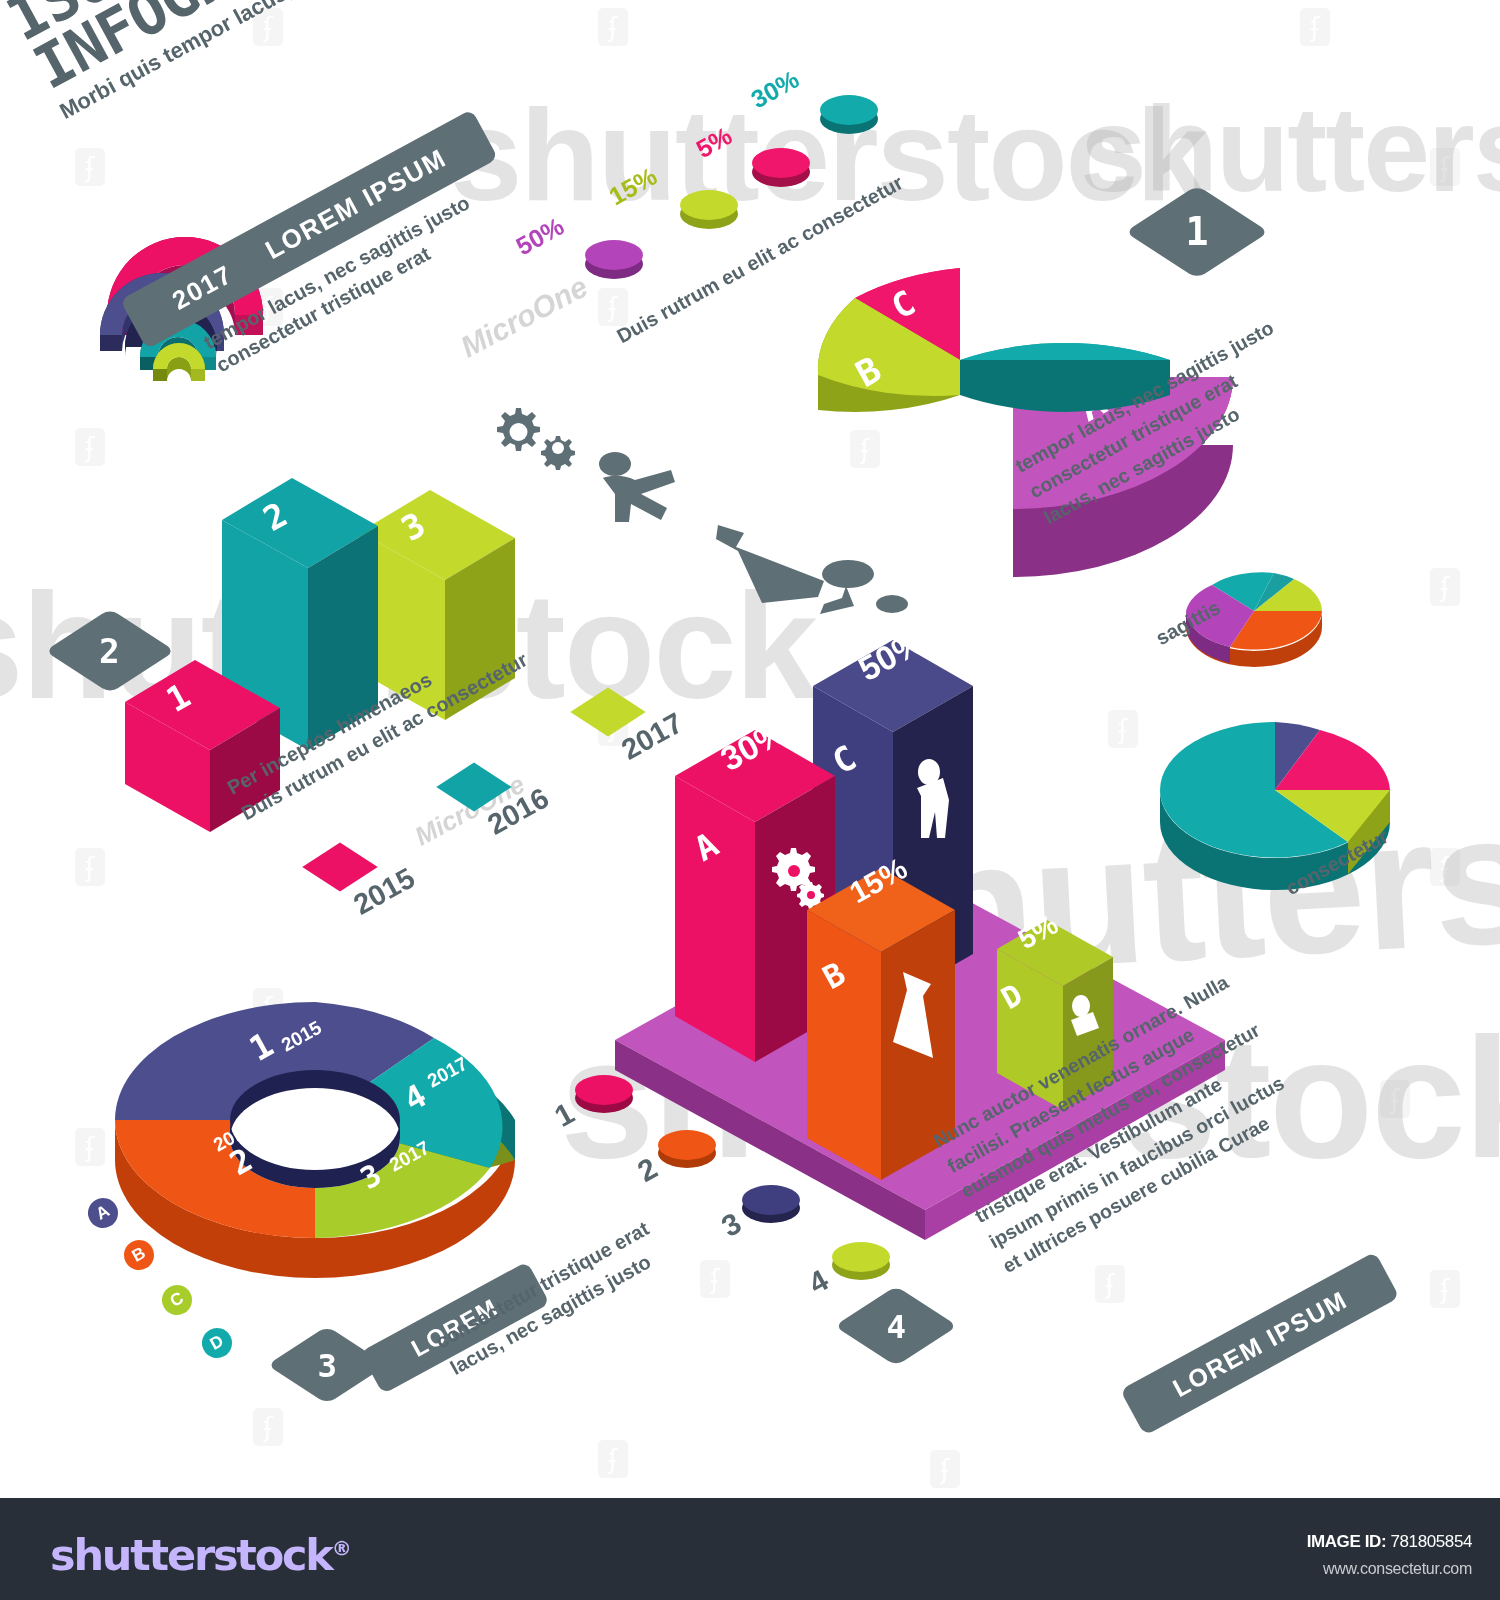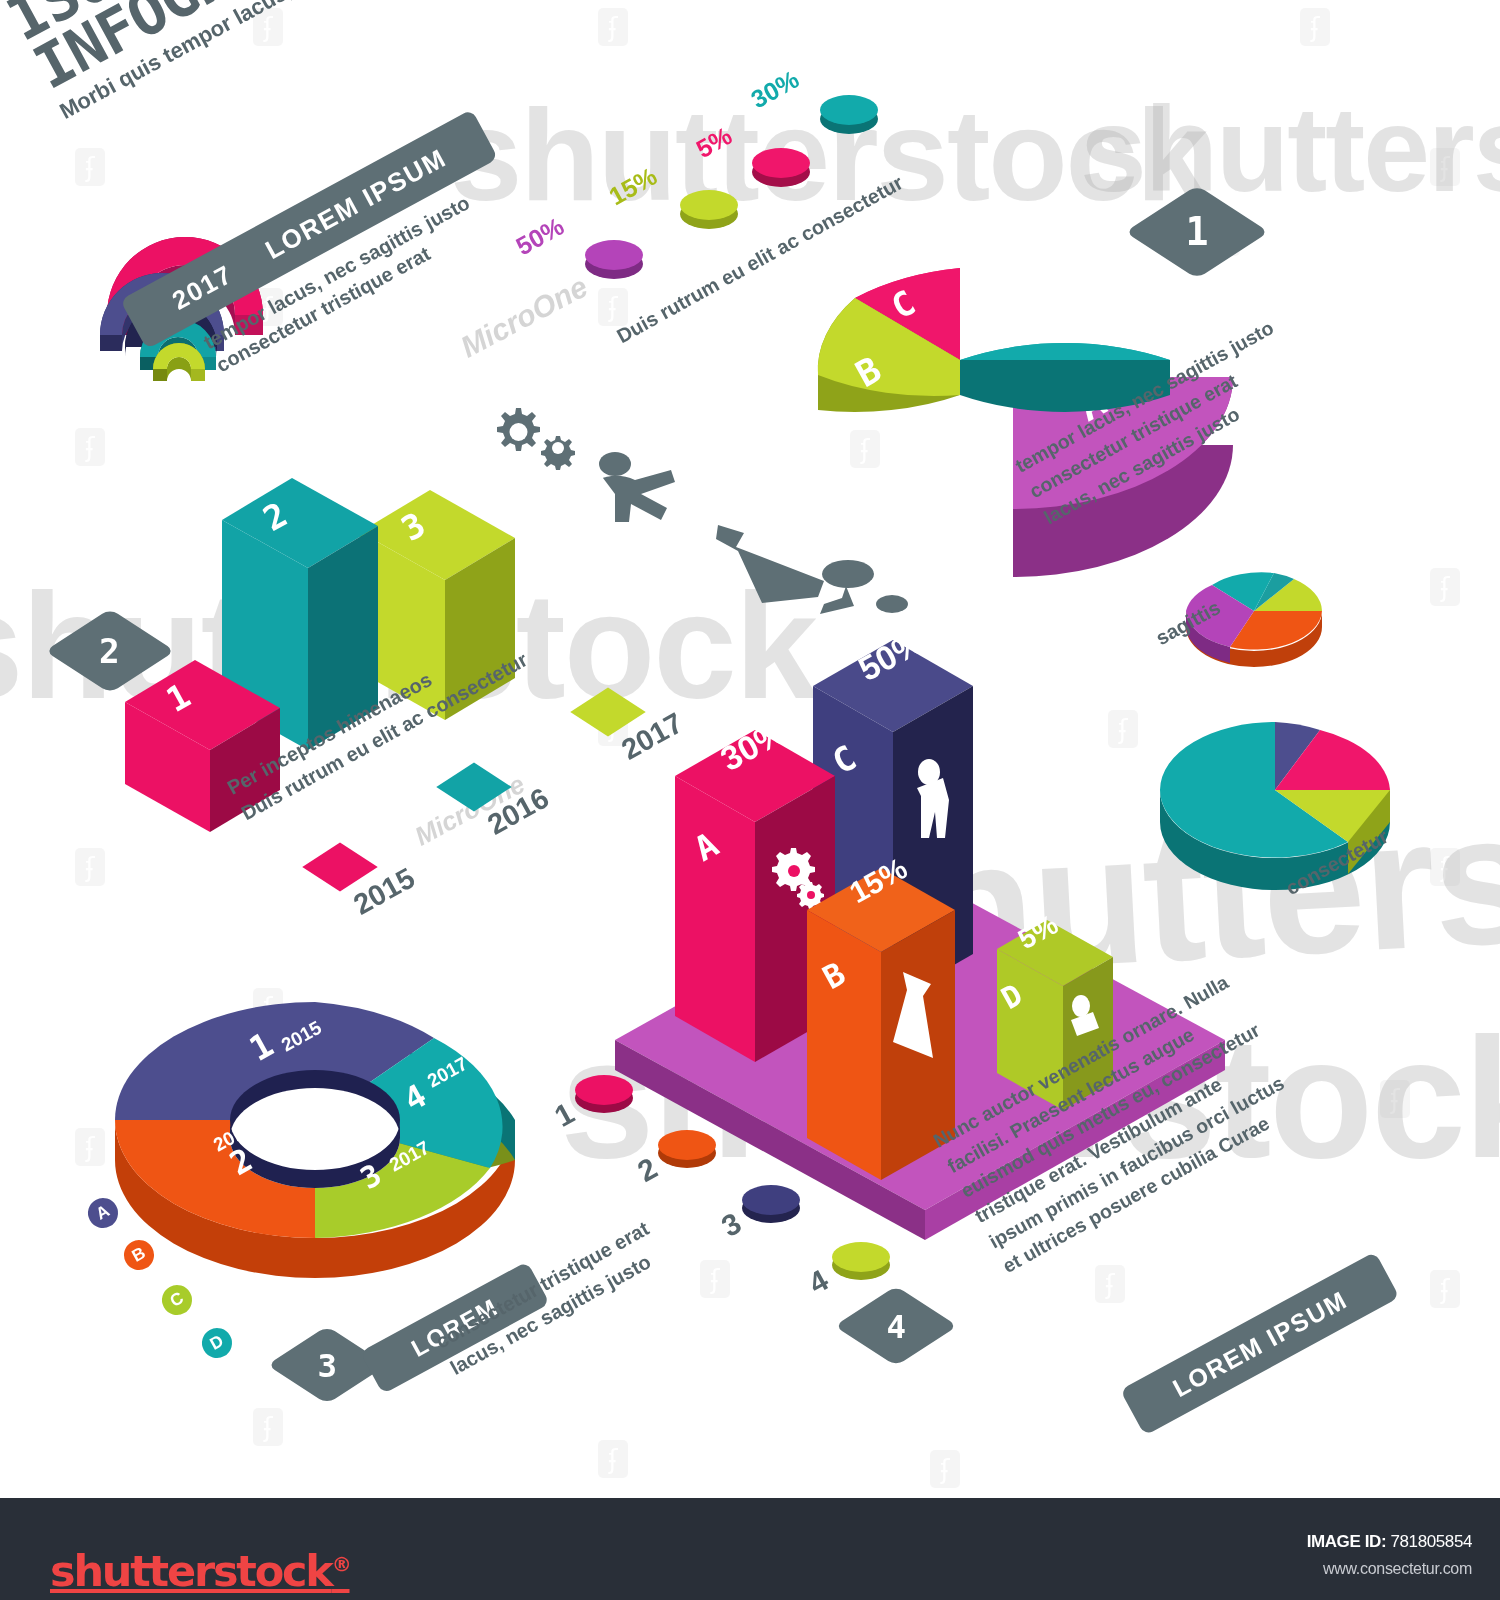--- a/index.html
+++ b/index.html
@@ -50,22 +50,22 @@
   .pucksh{position:absolute;width:58px;height:30px;border-radius:50%;top:8px;}
   .pucknum{position:absolute;font-size:30px;font-weight:700;color:#56656b;transform:rotate(-29deg);}
 
   .bodytext{position:absolute;color:#56656b;font-weight:700;font-size:19.5px;line-height:1.47;
       transform:rotate(-29deg);transform-origin:0 0;white-space:nowrap;}
   .rottxt{position:absolute;color:#56656b;font-weight:700;transform:rotate(-29deg);
       transform-origin:0 0;white-space:nowrap;}
 
   
   #footer{position:absolute;left:0;bottom:0;width:1500px;height:102px;background:#292f38;}
-  #sslogo{position:absolute;left:50px;top:48px;color:#ef4444;font-size:43px;font-weight:700;
-      letter-spacing:-2.2px;font-family:"DejaVu Sans",sans-serif;text-decoration:underline;}
+  #sslogo{position:absolute;left:50px;top:32px;color:#c4b5fd;font-size:43px;font-weight:700;
+      letter-spacing:-2.2px;font-family:"DejaVu Sans",sans-serif;}
   #ssid{position:absolute;right:28px;top:34px;color:#fff;font-size:17px;letter-spacing:-.4px;}
   #ssurl{position:absolute;right:28px;top:62px;color:#c9ccd2;font-size:16px;letter-spacing:-.3px;}
 
   svg{display:block;overflow:visible;}
 </style>
 </head>
 <body>
 
 <div id="stage">
 

